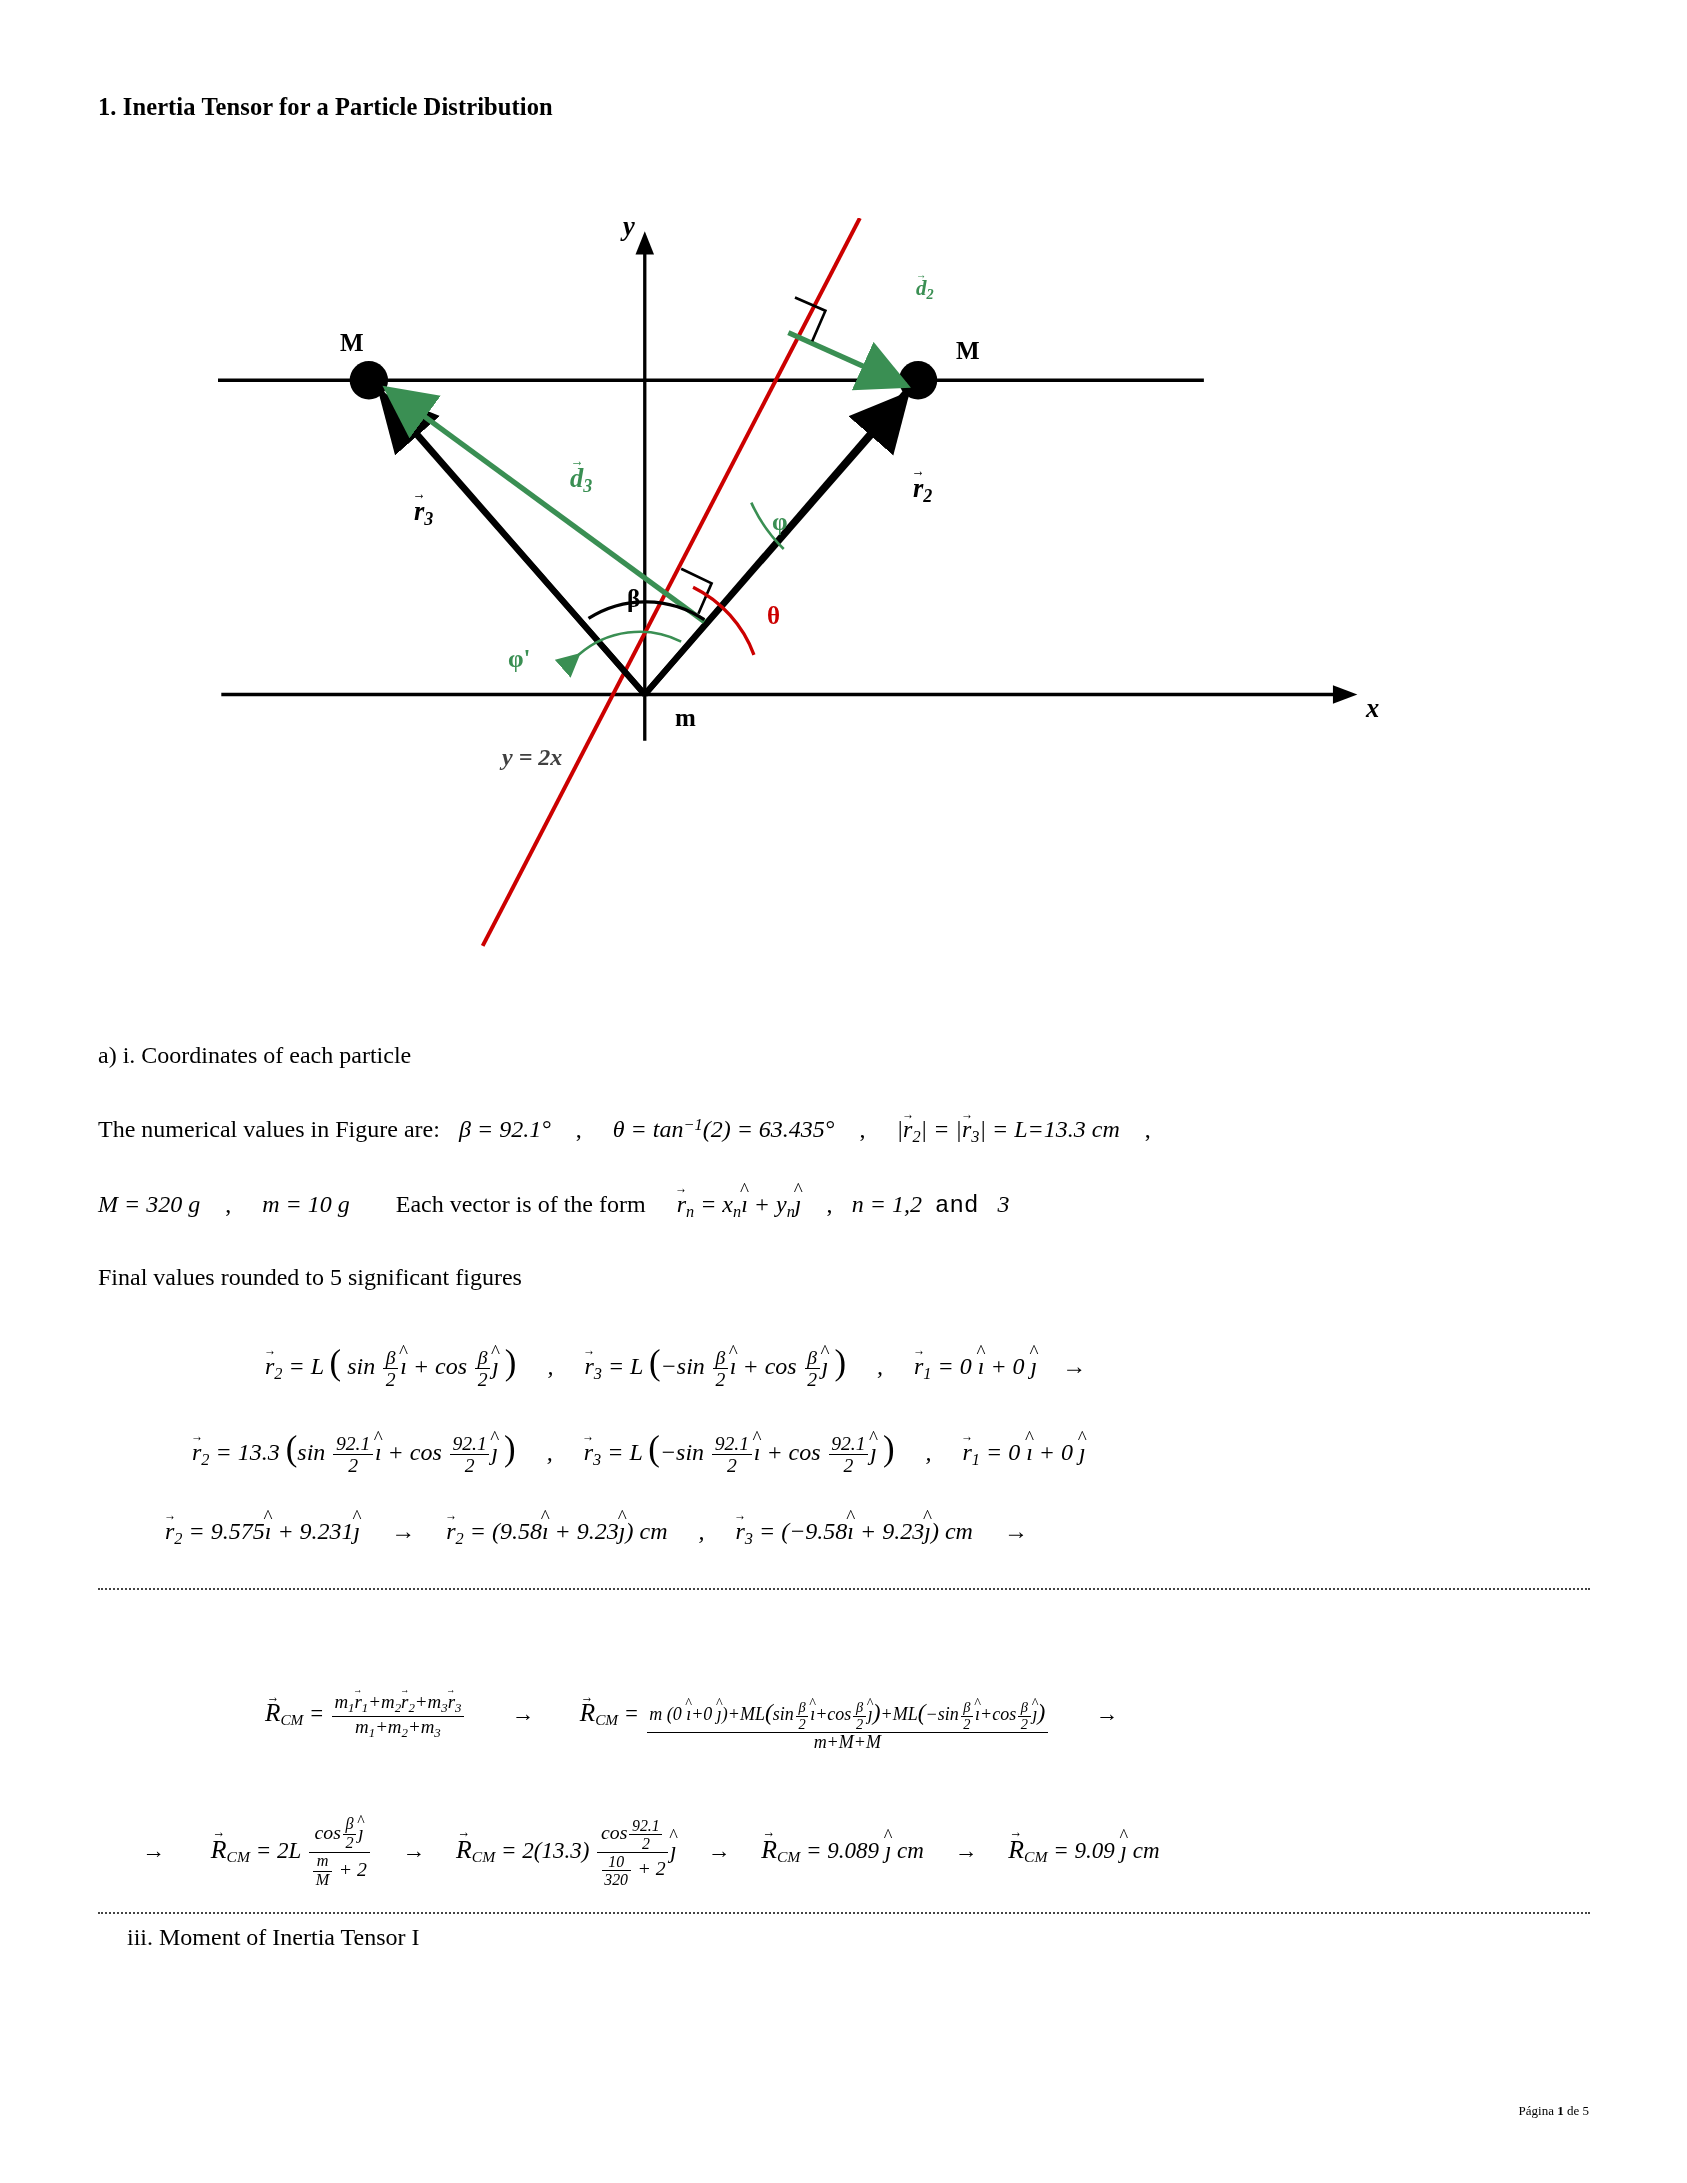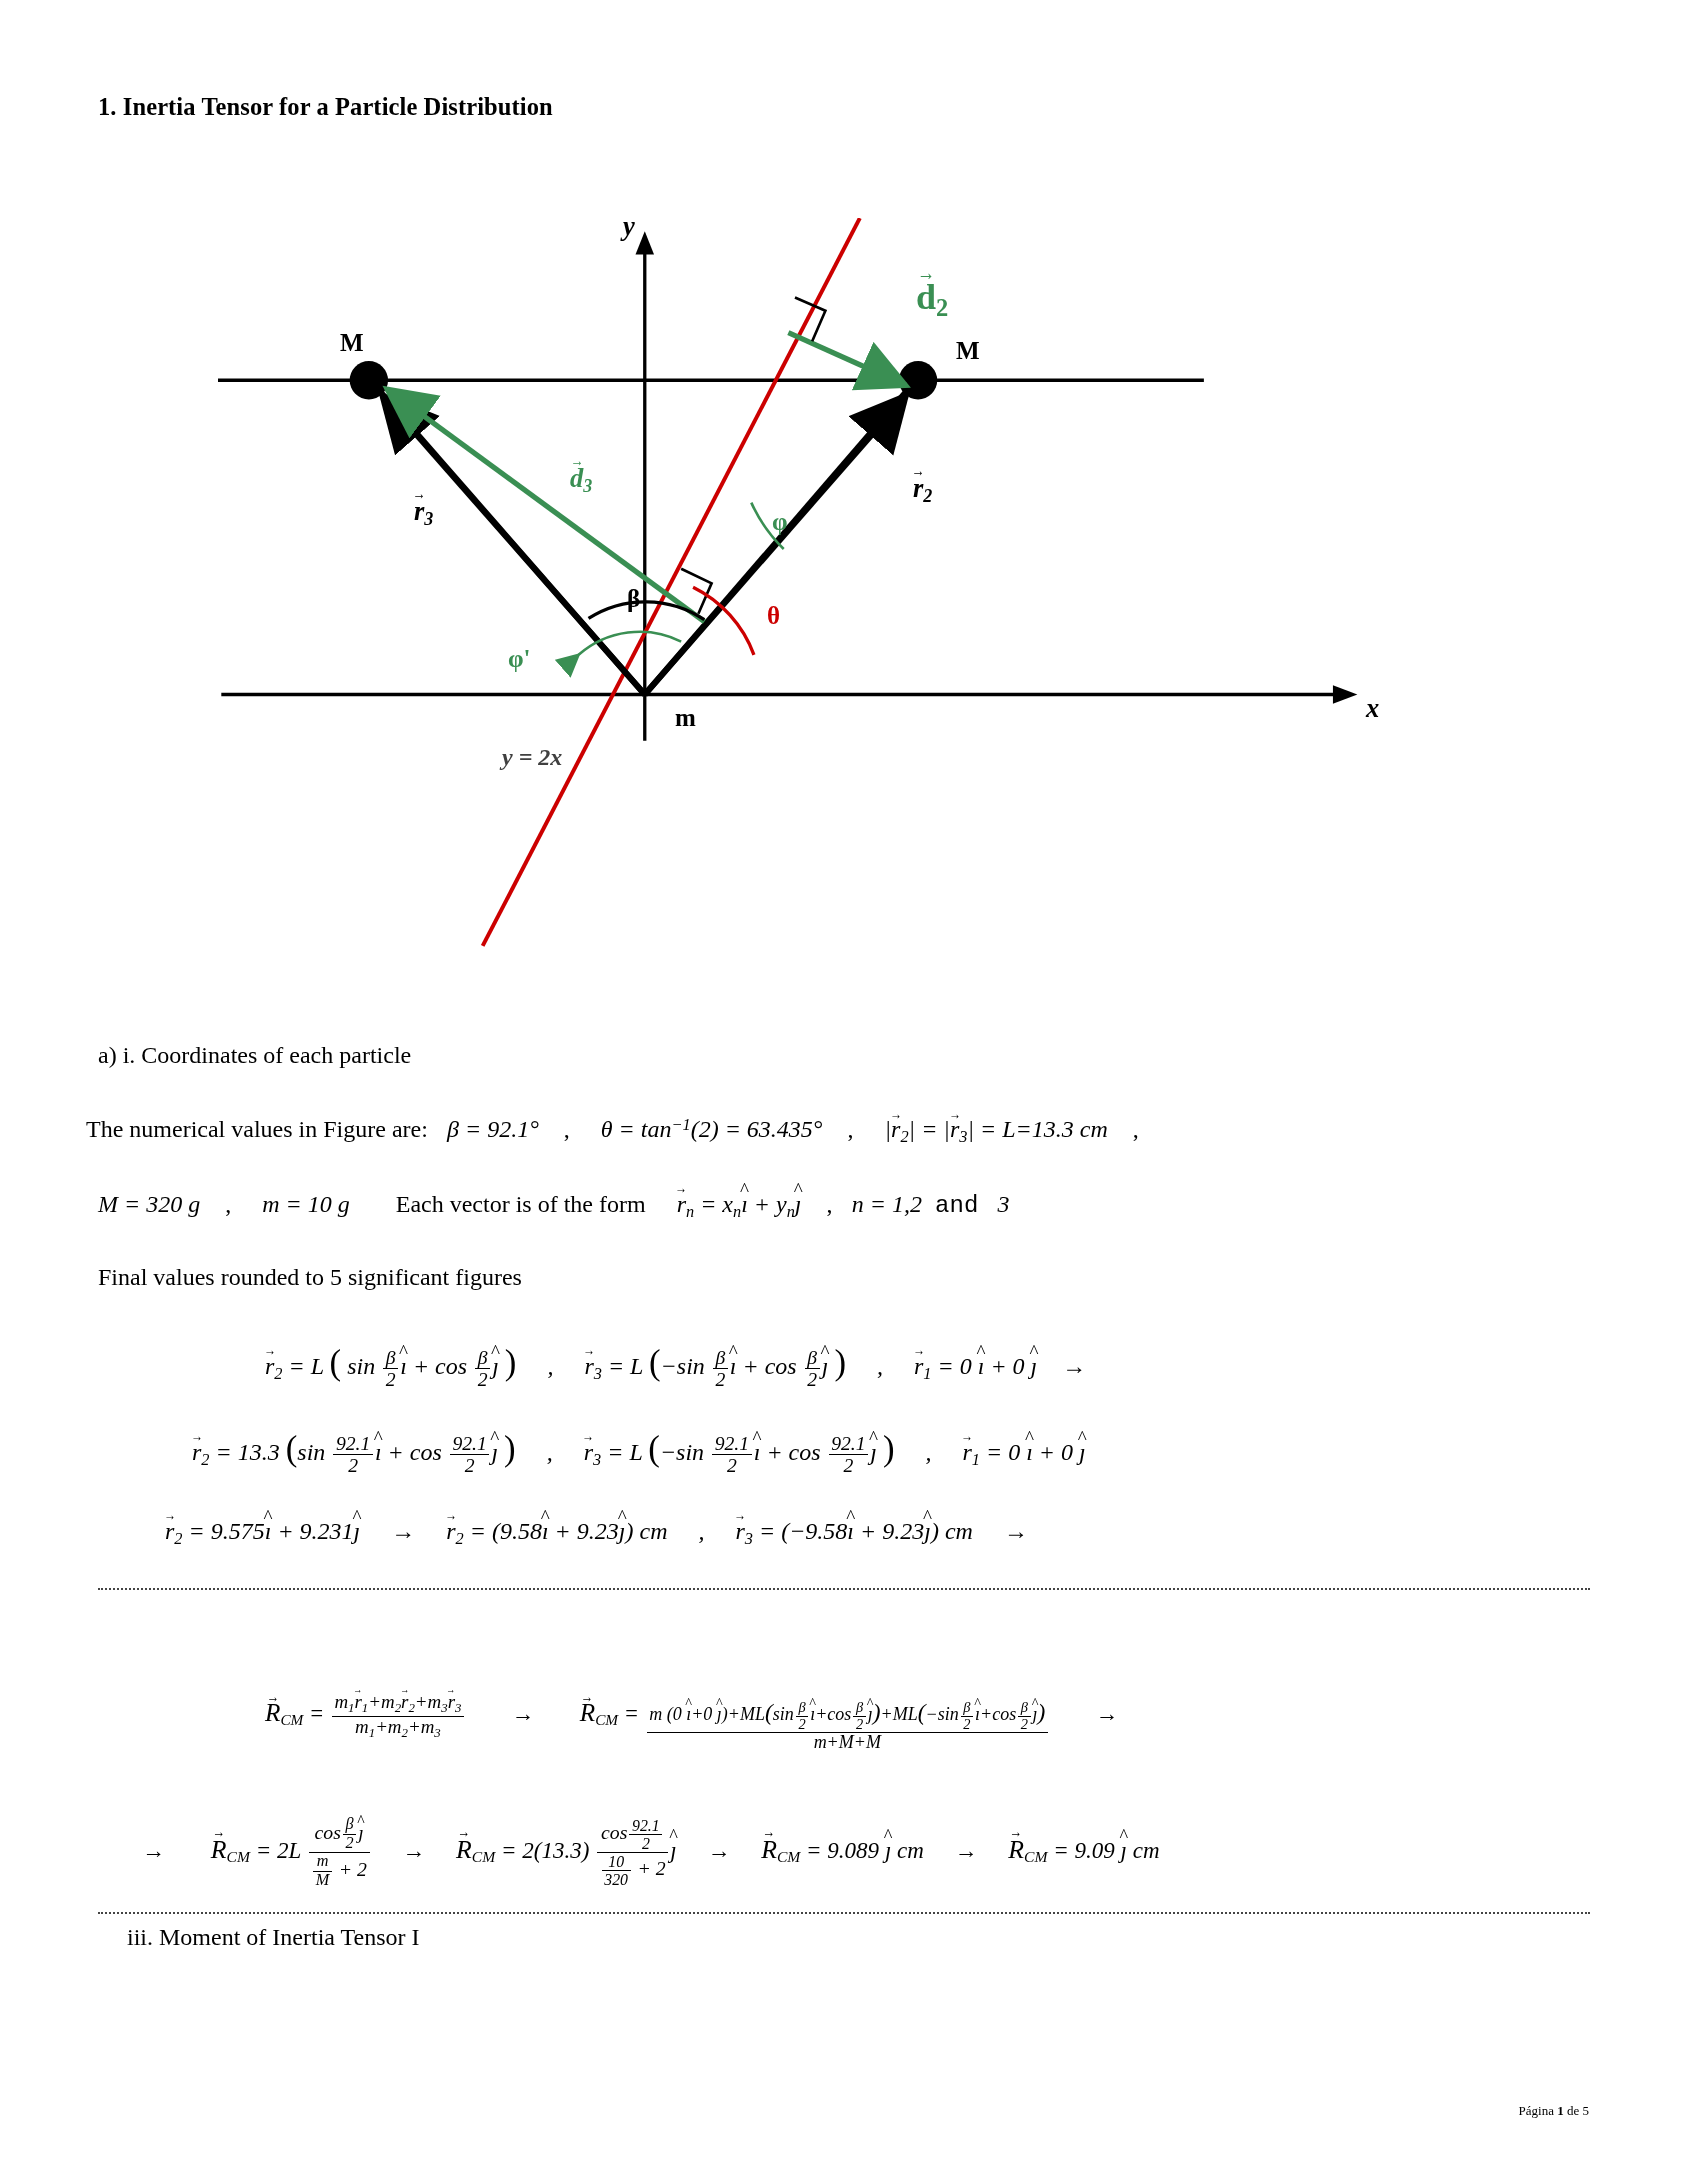--- a/index.html
+++ b/index.html
@@ -178,34 +178,34 @@
     
     <div style="position:absolute; left:405px; top:-6.6px; font-size:26.5px; font-weight:bold; font-style:italic;">y</div>
     <div style="position:absolute; left:1148px; top:475px; font-size:26.5px; font-weight:bold; font-style:italic;">x</div>
 
     <div style="position:absolute; left:122px; top:111px; font-size:25px; font-weight:bold;">M</div>
     <div style="position:absolute; left:738px; top:119px; font-size:25px; font-weight:bold;">M</div>
     <div style="position:absolute; left:457px; top:486px; font-size:25px; font-weight:bold;">m</div>
 
     <div style="position:absolute; left:695px; top:255px; font-size:26.5px; font-weight:bold; font-style:italic;"><span class="vec">r</span><sub>2</sub></div>
     <div style="position:absolute; left:196px; top:278px; font-size:26.5px; font-weight:bold; font-style:italic;"><span class="vec">r</span><sub>3</sub></div>
-    <div style="position:absolute; left:698px; top:58px; font-size:36px; font-weight:bold; color:#3a8f53;"><span class="vec">d</span><sub>2</sub></div>
+    <div style="position:absolute; left:698px; top:58px; font-size:21px; font-weight:bold; font-style:italic; color:#3a8f53;"><span class="vec">d</span><sub>2</sub></div>
     <div style="position:absolute; left:352px; top:245px; font-size:26.5px; font-weight:bold; font-style:italic; color:#3a8f53;"><span class="vec">d</span><sub>3</sub></div>
 
     <div style="position:absolute; left:409px; top:367px; font-size:25px; font-weight:bold;">β</div>
     <div style="position:absolute; left:549px; top:384px; font-size:25px; font-weight:bold; color:#cc0000;">θ</div>
     <div style="position:absolute; left:554px; top:290px; font-size:25px; font-weight:bold; color:#3a8f53;">φ</div>
     <div style="position:absolute; left:290px; top:427px; font-size:25px; font-weight:bold; color:#3a8f53;">φ'</div>
 
     <div style="position:absolute; left:284px; top:526px; font-size:24px; font-weight:bold; font-style:italic; color:#404040;">y = 2x</div>
   </div>
 
   <div class="body-text" style="left:98px; top:1042px;">a) i. Coordinates of each particle</div>
 
-  <div class="body-text" style="left:86px; top:1115px; white-space:nowrap;">
+  <div class="body-text" style="left:98px; top:1115px; white-space:nowrap;">
     <span>The numerical values in Figure are:</span><span class="gap-s"></span>
     <span class="math">β = 92.1°</span><span class="gap"></span>,<span class="gap"></span>
     <span class="math">θ = <span style="font-style:italic;">tan</span><sup>−1</sup>(2) = 63.435°</span><span class="gap"></span>,<span class="gap"></span>
     <span class="math">|<span class="vec">r</span><sub>2</sub>| = |<span class="vec">r</span><sub>3</sub>| = <span style="font-style:italic;">L</span>=13.3 cm</span><span class="gap"></span>,
   </div>
 
   <div class="body-text" style="left:98px; top:1191px; white-space:nowrap;">
     <span class="math">M = 320 g</span><span class="gap"></span>,<span class="gap"></span>
     <span class="math">m = 10 g</span><span class="gap-l"></span>
     <span>Each vector is of the form</span><span class="gap"></span>

